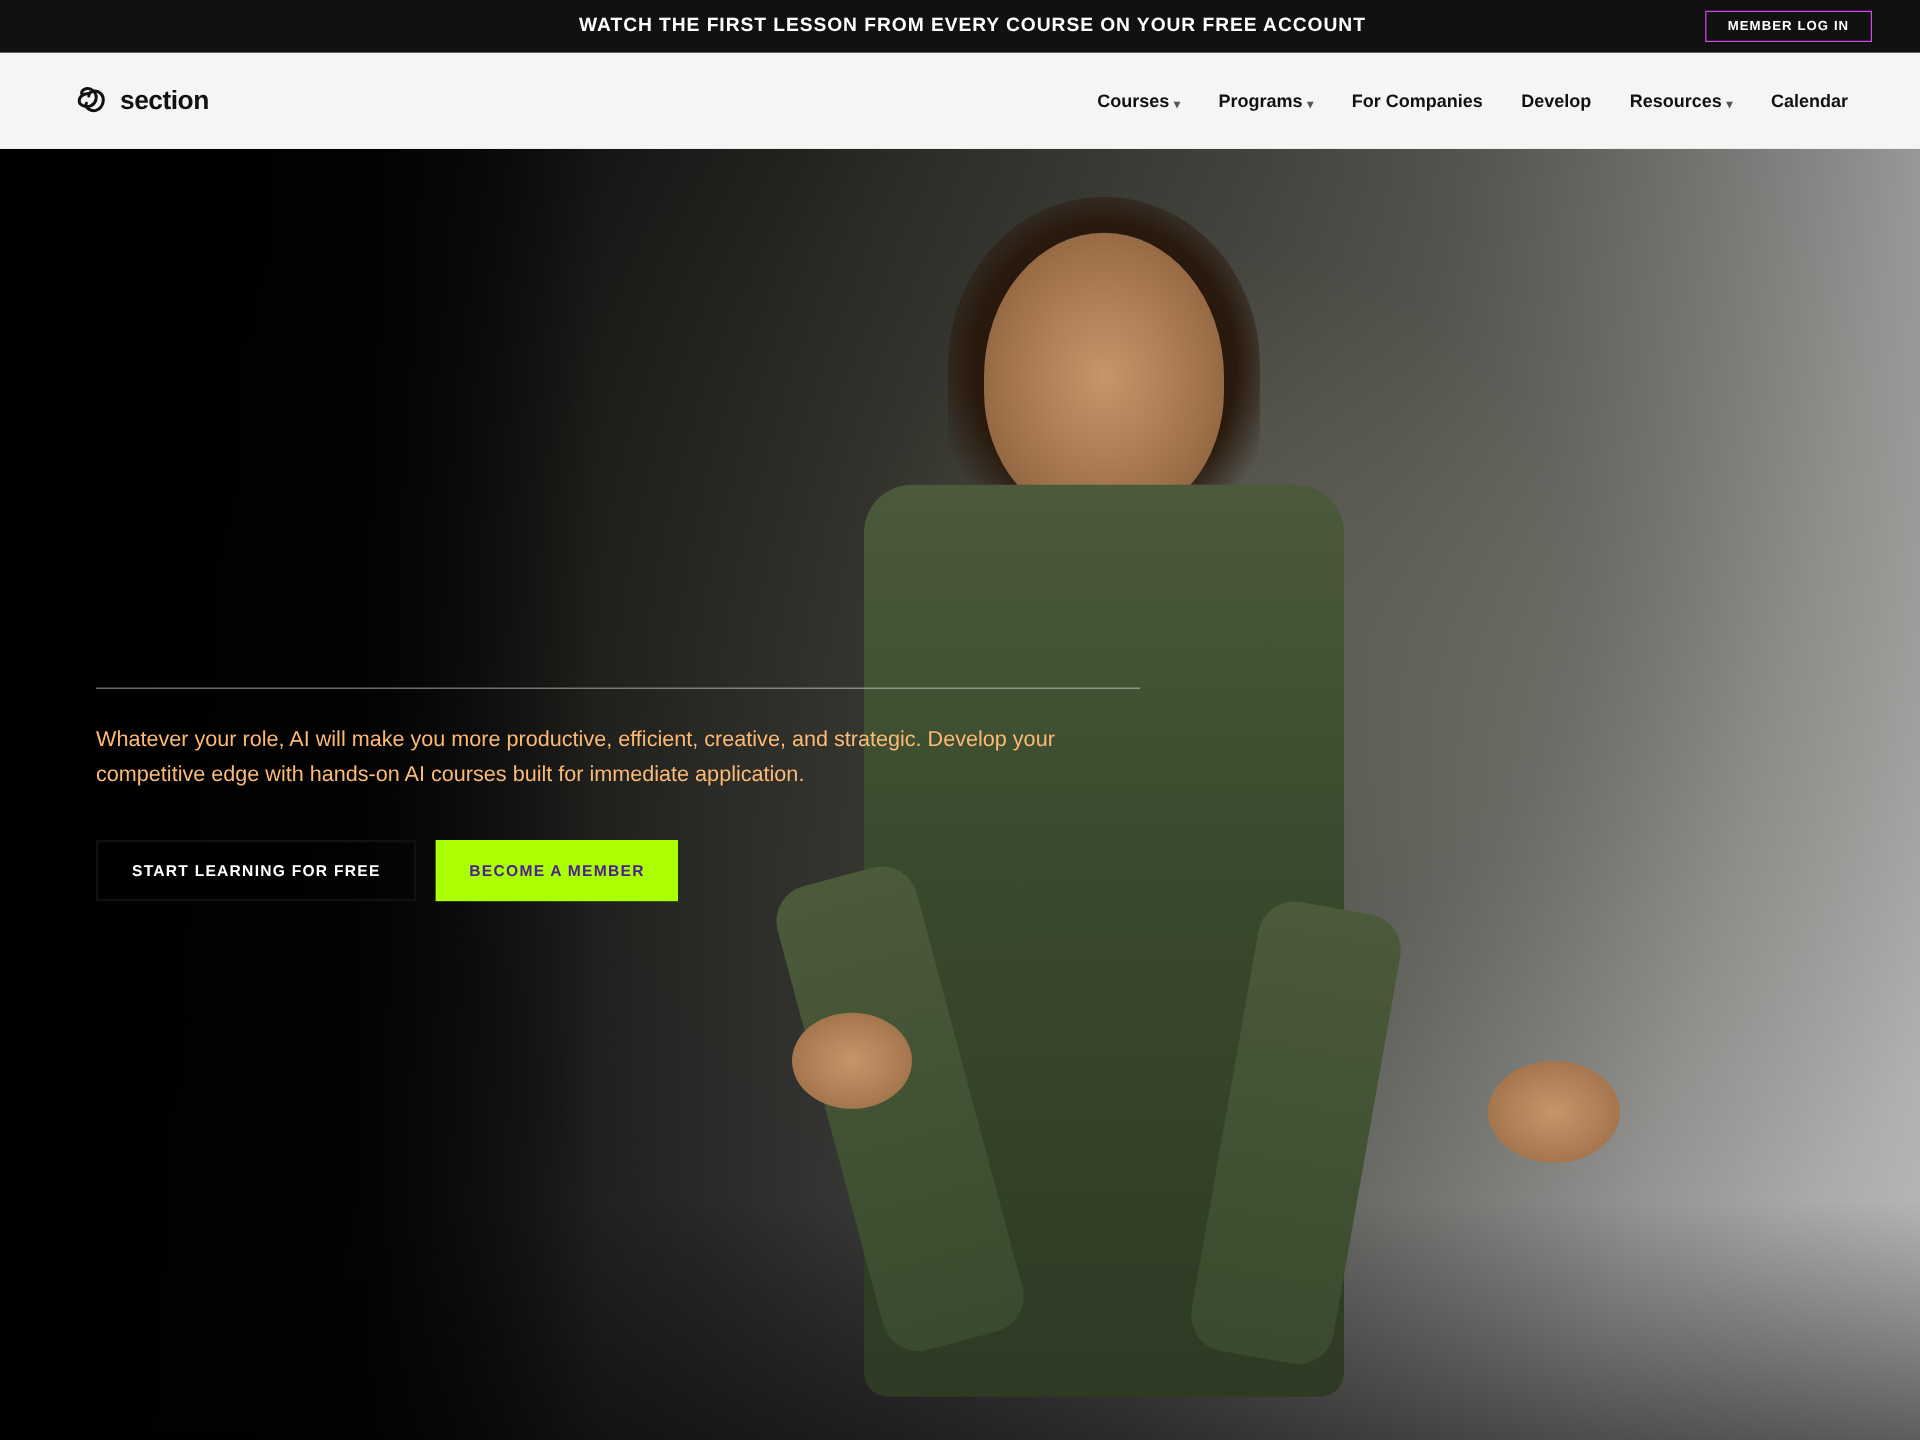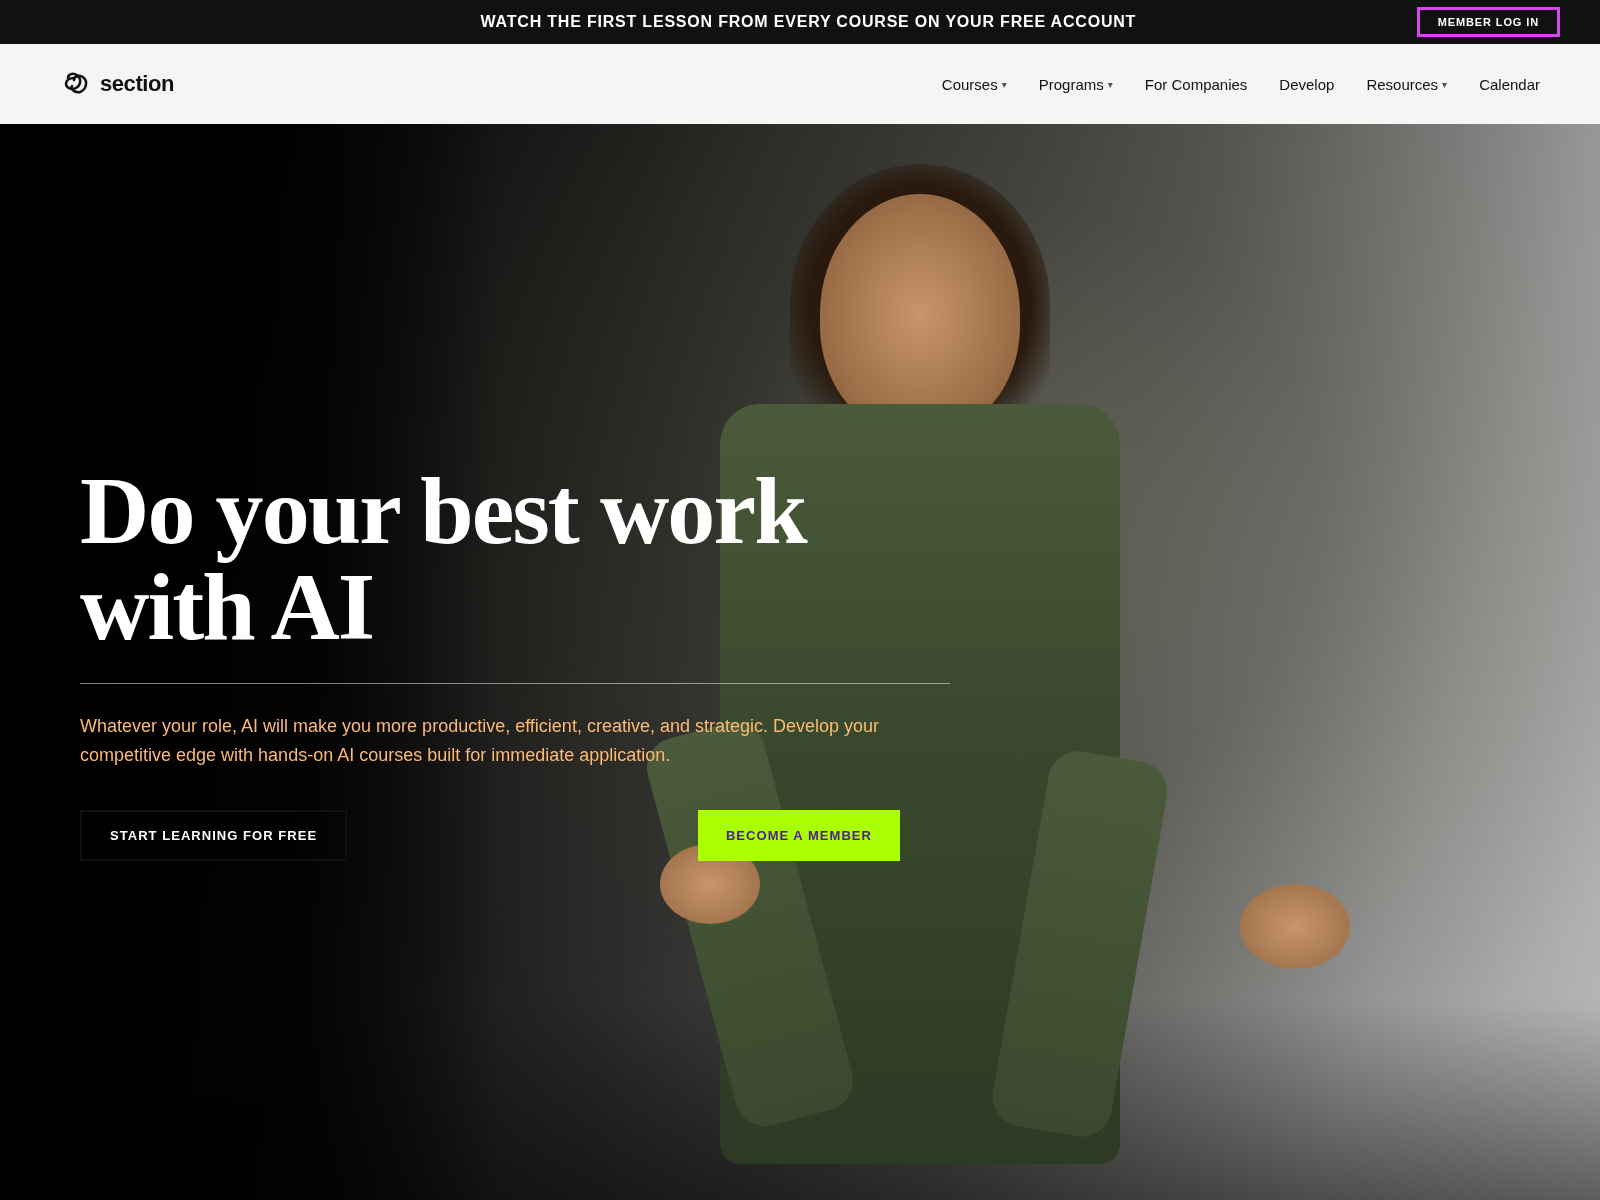--- a/index.html
+++ b/index.html
@@ -16,21 +16,21 @@
       height: 44px;
     }
     .top-banner-text {
       font-size: 16px;
       font-weight: 600;
       letter-spacing: 0.05em;
       flex: 1;
       text-align: center;
     }
     .member-login-btn {
-      border: 3px solid #d946ef;
+      border: 1px solid #d946ef;
       background: transparent;
       color: #ffffff;
       padding: 6px 18px;
       font-size: 11px;
       font-weight: 700;
       letter-spacing: 0.08em;
       cursor: pointer;
       white-space: nowrap;
     }
 
@@ -63,24 +63,24 @@
       letter-spacing: -0.02em;
       text-align: center;
     }
     .nav {
       display: flex;
       align-items: center;
       gap: 32px;
     }
     .nav-item {
       display: flex;
-      align-items: center;
+      align-items: flex-end;
       gap: 4px;
       font-size: 15px;
-      font-weight: 400;
+      font-weight: 700;
       color: #111;
       cursor: pointer;
       text-decoration: none;
       white-space: nowrap;
     }
     .chevron {
       font-size: 10px;
       color: #555;
     }
 
@@ -246,21 +246,20 @@
       color: #fdba74;
       line-height: 1.6;
       max-width: 870px;
       margin-bottom: 40px;
       font-weight: 400;
     }
     .hero-buttons {
       display: flex;
       gap: 16px;
       align-items: center;
-      justify-content: space-between;
     }
     .btn-outline {
       border: 2px solid #111;
       background: rgba(0,0,0,0.15);
       color: #ffffff;
       padding: 16px 28px;
       font-size: 13px;
       font-weight: 800;
       letter-spacing: 0.08em;
       cursor: pointer;
@@ -336,21 +335,20 @@
     <div class="person-head"></div>
     <div class="person-body">
       <div class="person-arm-left"></div>
       <div class="person-arm-right"></div>
     </div>
     <div class="person-hand-left"></div>
     <div class="person-hand-right"></div>
   </div>
 
   <div class="hero-content">
-    <h1 class="hero-title">Do your best work with AI</h1>
     <div class="hero-divider"></div>
     <p class="hero-subtitle">Whatever your role, AI will make you more productive, efficient, creative, and strategic. Develop your competitive edge with hands-on AI courses built for immediate application.</p>
     <div class="hero-buttons">
       <button class="btn-outline">START LEARNING FOR FREE</button>
       <button class="btn-green">BECOME A MEMBER</button>
     </div>
   </div>
 </section>
 
 </body></html>

